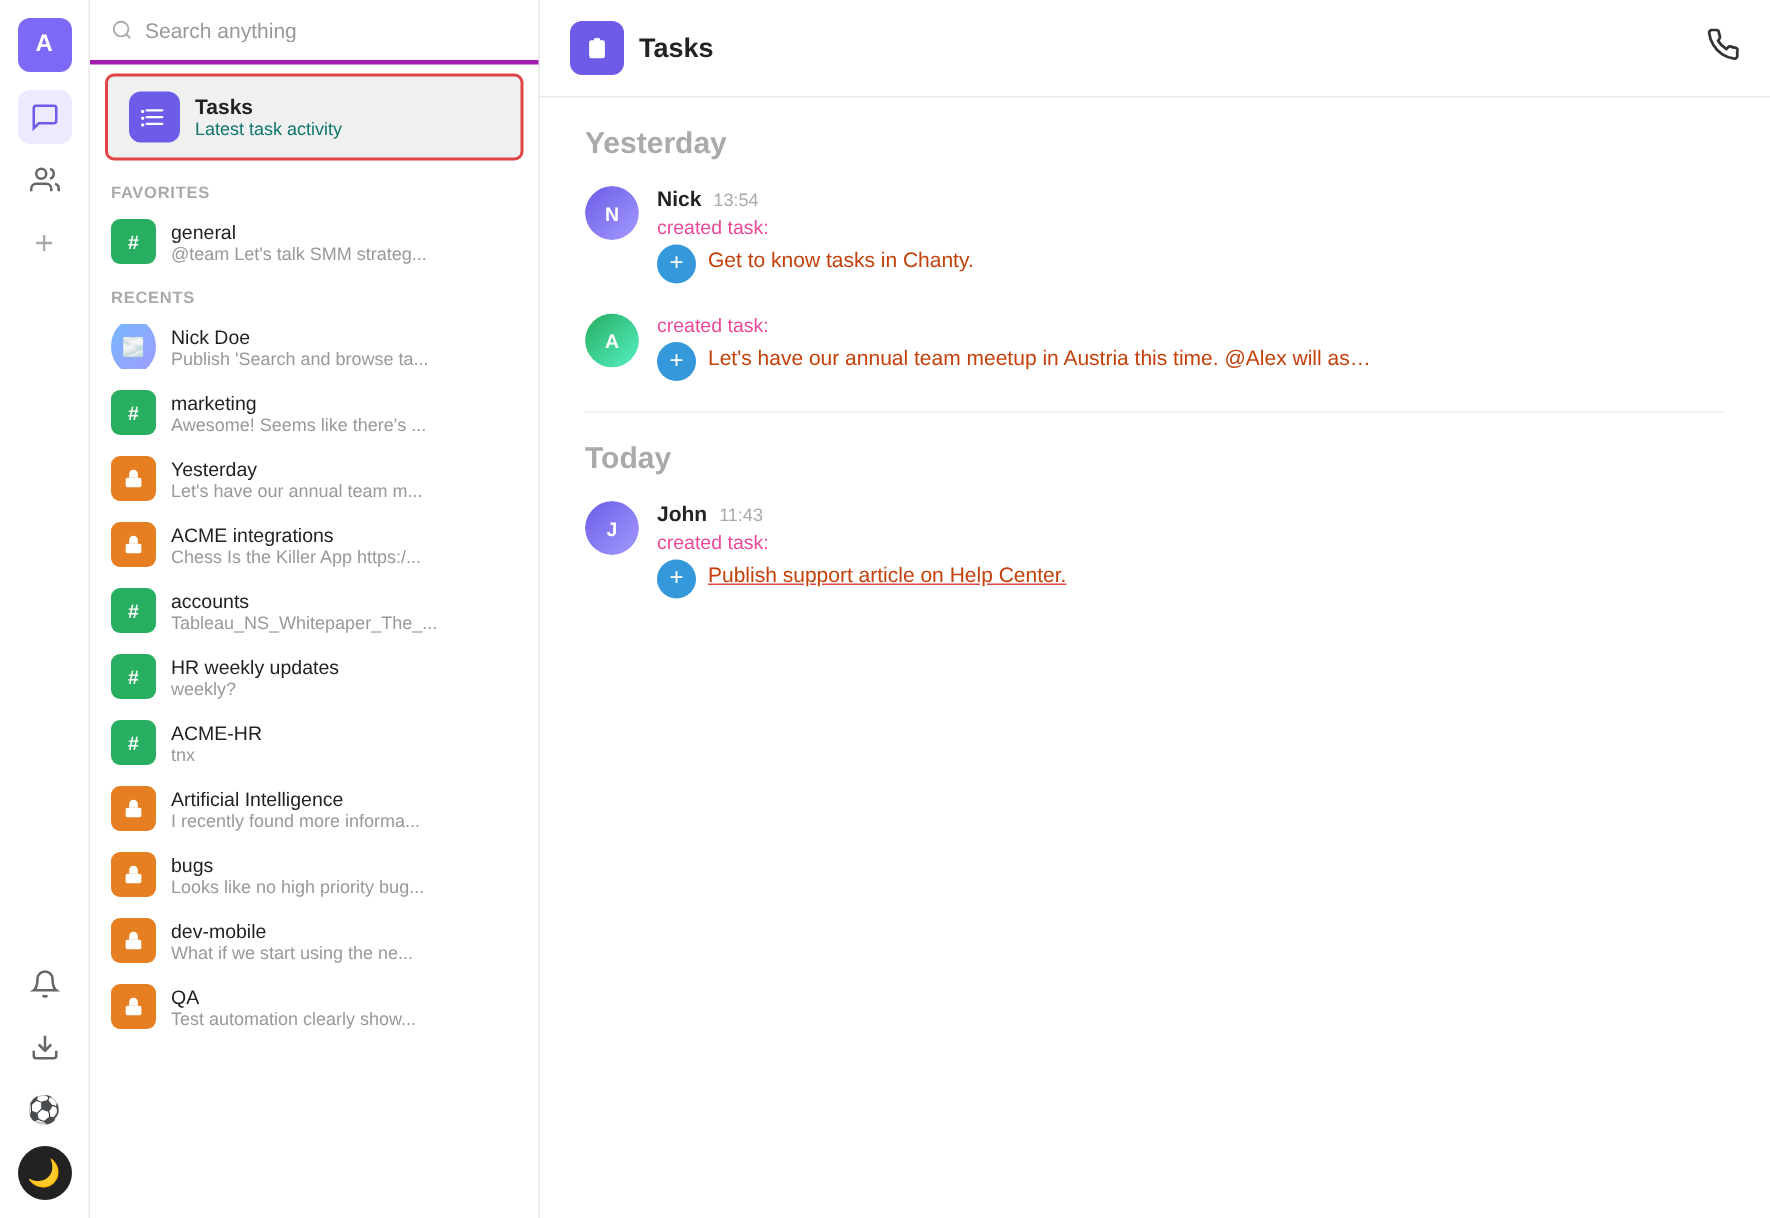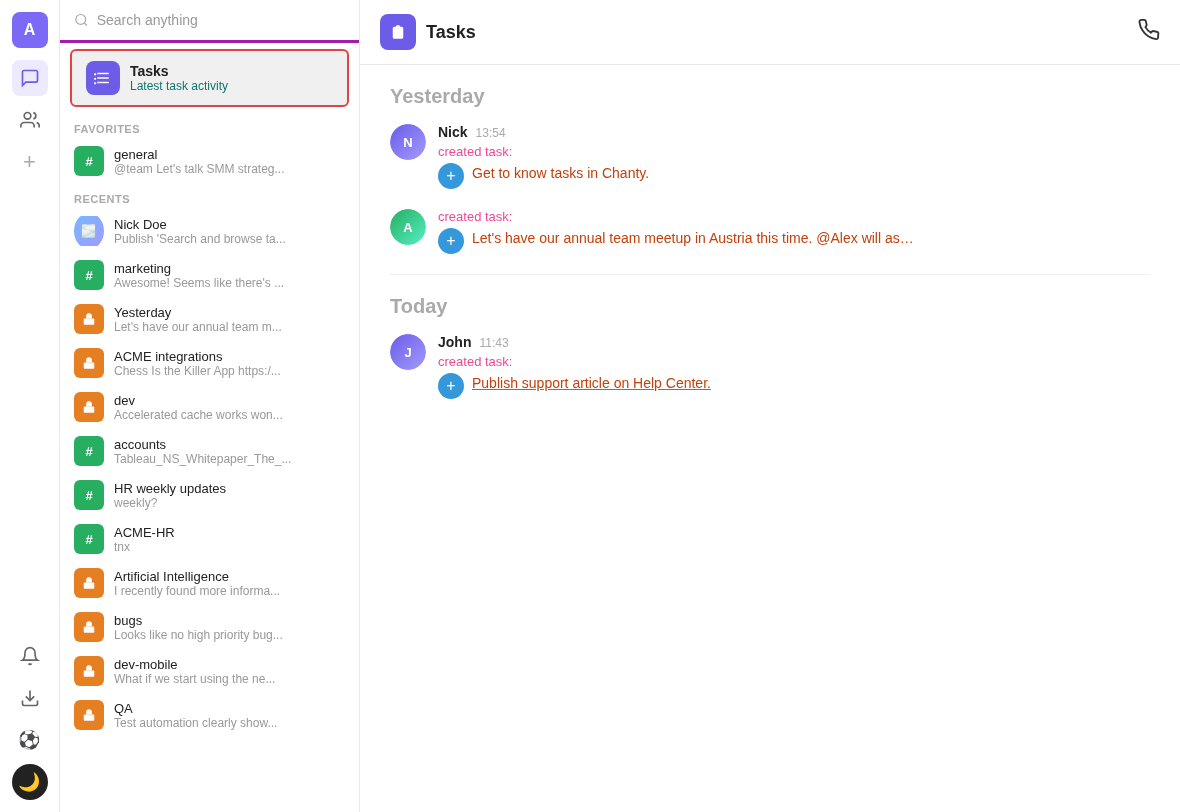--- a/index.html
+++ b/index.html
@@ -263,32 +263,20 @@
             <rect x="3" y="11" width="18" height="11" rx="2"></rect>
             <path d="M7 11V7a5 5 0 0 1 10 0v4"></path>
           </svg>
       </div>
       <div class="channel-text">
         <div class="name">ACME integrations</div>
         <div class="preview">Chess Is the Killer App https:/...</div>
       </div>
     </div>
 
-    <div class="channel-item">
-      <div class="channel-icon orange">
-        <svg width="14" height="14" viewBox="0 0 24 24" fill="white">
-            <rect x="3" y="11" width="18" height="11" rx="2"></rect>
-            <path d="M7 11V7a5 5 0 0 1 10 0v4"></path>
-          </svg>
-      </div>
-      <div class="channel-text">
-        <div class="name">dev</div>
-        <div class="preview">Accelerated cache works won...</div>
-      </div>
-    </div>
 
     <div class="channel-item">
       <div class="channel-icon green">#</div>
       <div class="channel-text">
         <div class="name">accounts</div>
         <div class="preview">Tableau_NS_Whitepaper_The_...</div>
       </div>
     </div>
 
     <div class="channel-item">

